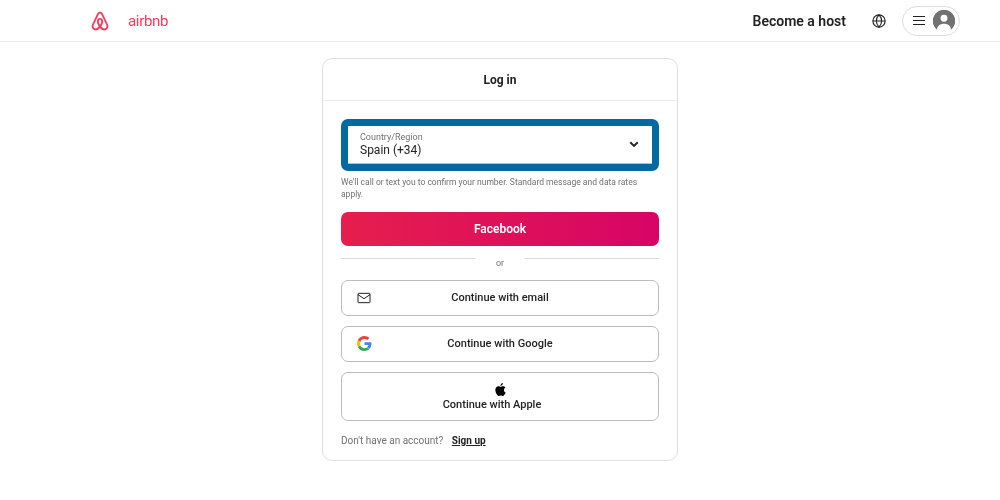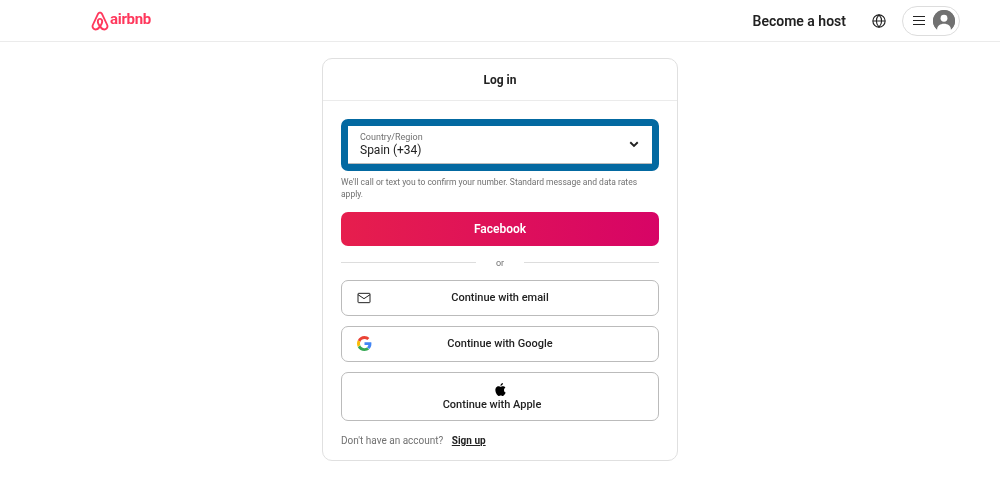--- a/index.html
+++ b/index.html
@@ -17,25 +17,26 @@
     .header {
       height: 42px;
       border-bottom: 1px solid #ebebeb;
       display: flex;
       align-items: center;
       justify-content: space-between;
       padding: 0 40px 0 90px;
     }
     .logo {
       display: flex;
+      align-items: center;
       color: #FF385C;
-      font-weight: 700;
+      font-weight: 400;
       font-size: 15px;
       letter-spacing: -0.3px;
-      gap: 0;
+      gap: 18px;
     }
     .logo svg {
       width: 20px;
       height: 22px;
     }
     .header-right {
       display: flex;
       align-items: center;
       gap: 8px;
     }
@@ -173,21 +174,20 @@
       border: none;
       border-radius: 7px;
       background: linear-gradient(90deg, #E61E4D 0%, #D70466 100%);
       color: #fff;
       font-size: 12px;
       font-weight: 600;
       cursor: pointer;
     }
     .divider {
       display: flex;
-      align-items: center;
       margin: 12px 0;
       gap: 20px;
     }
     .divider-line {
       flex: 1;
       height: 1px;
       background: #ddd;
     }
     .divider-text {
       font-size: 9px;

